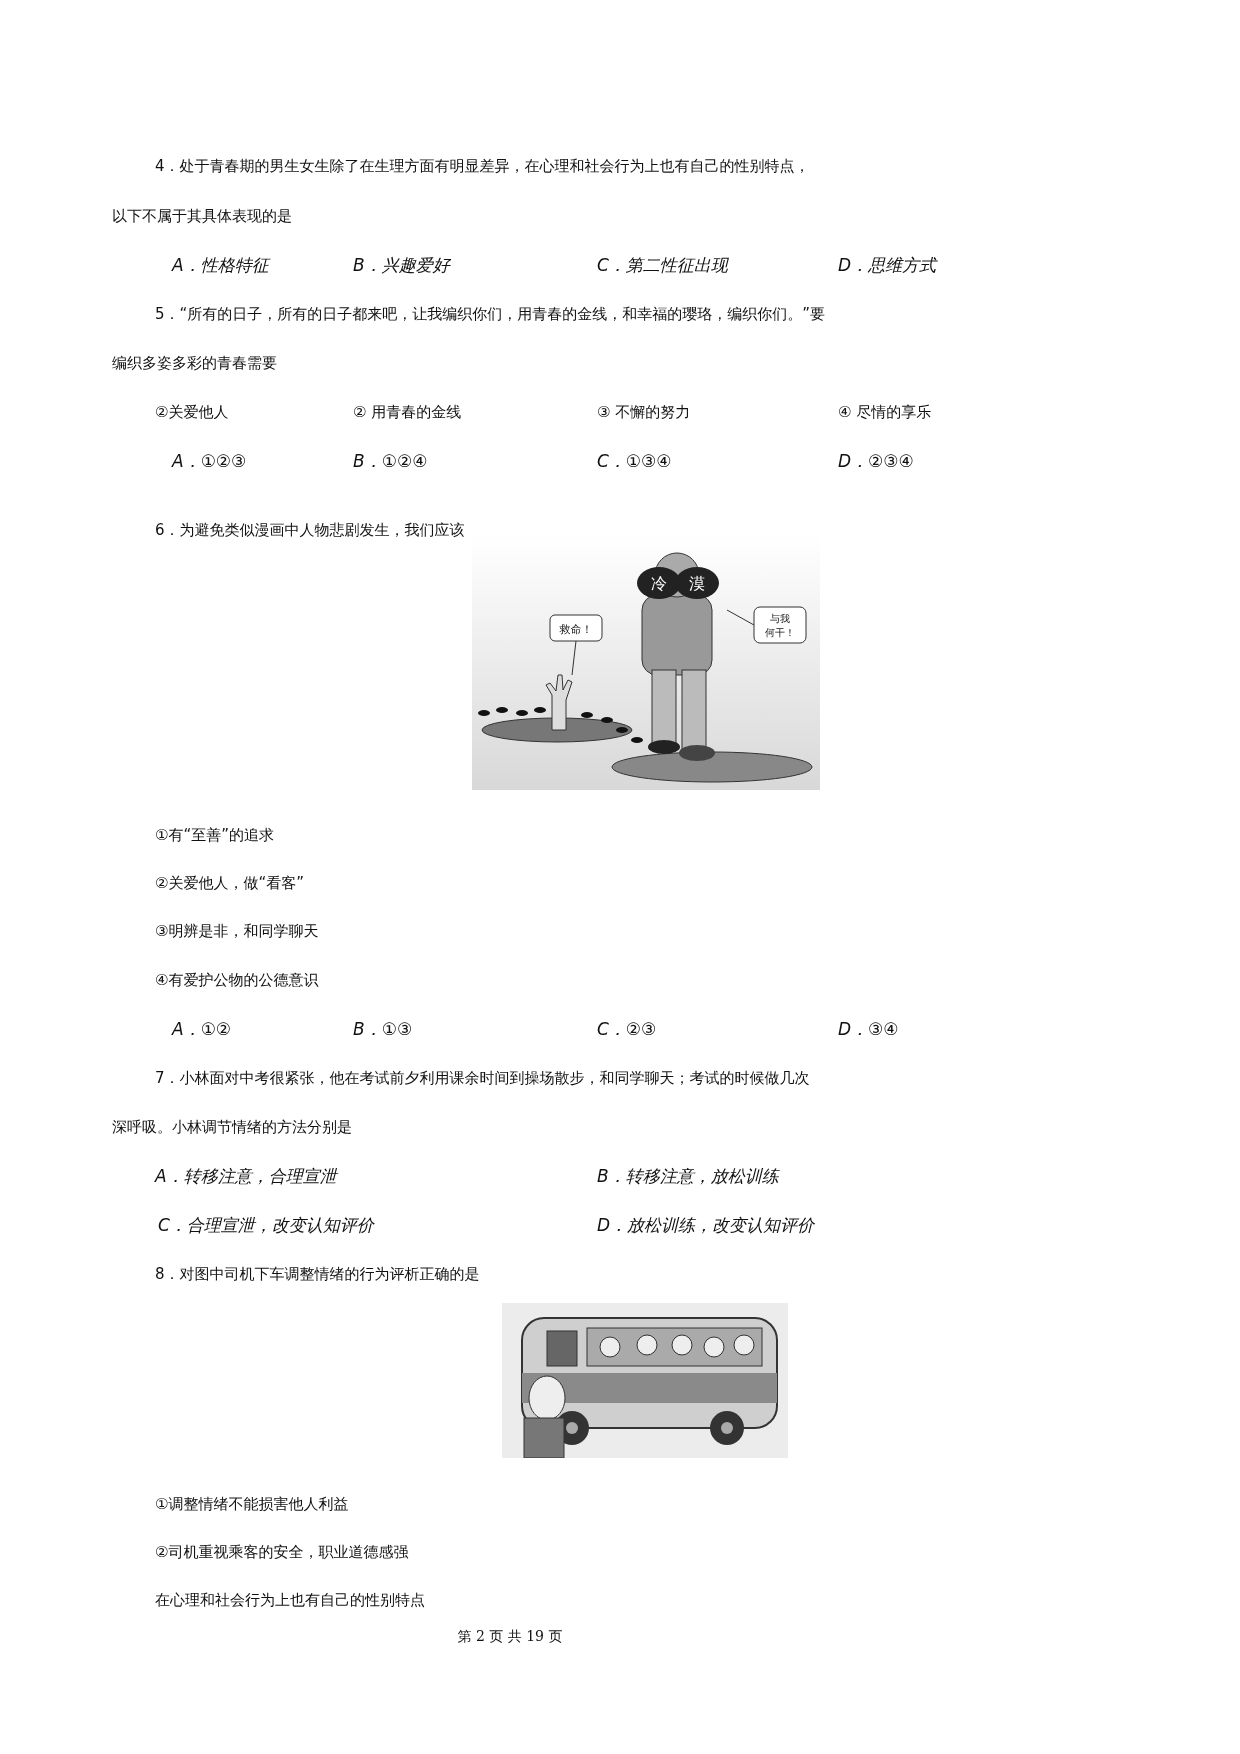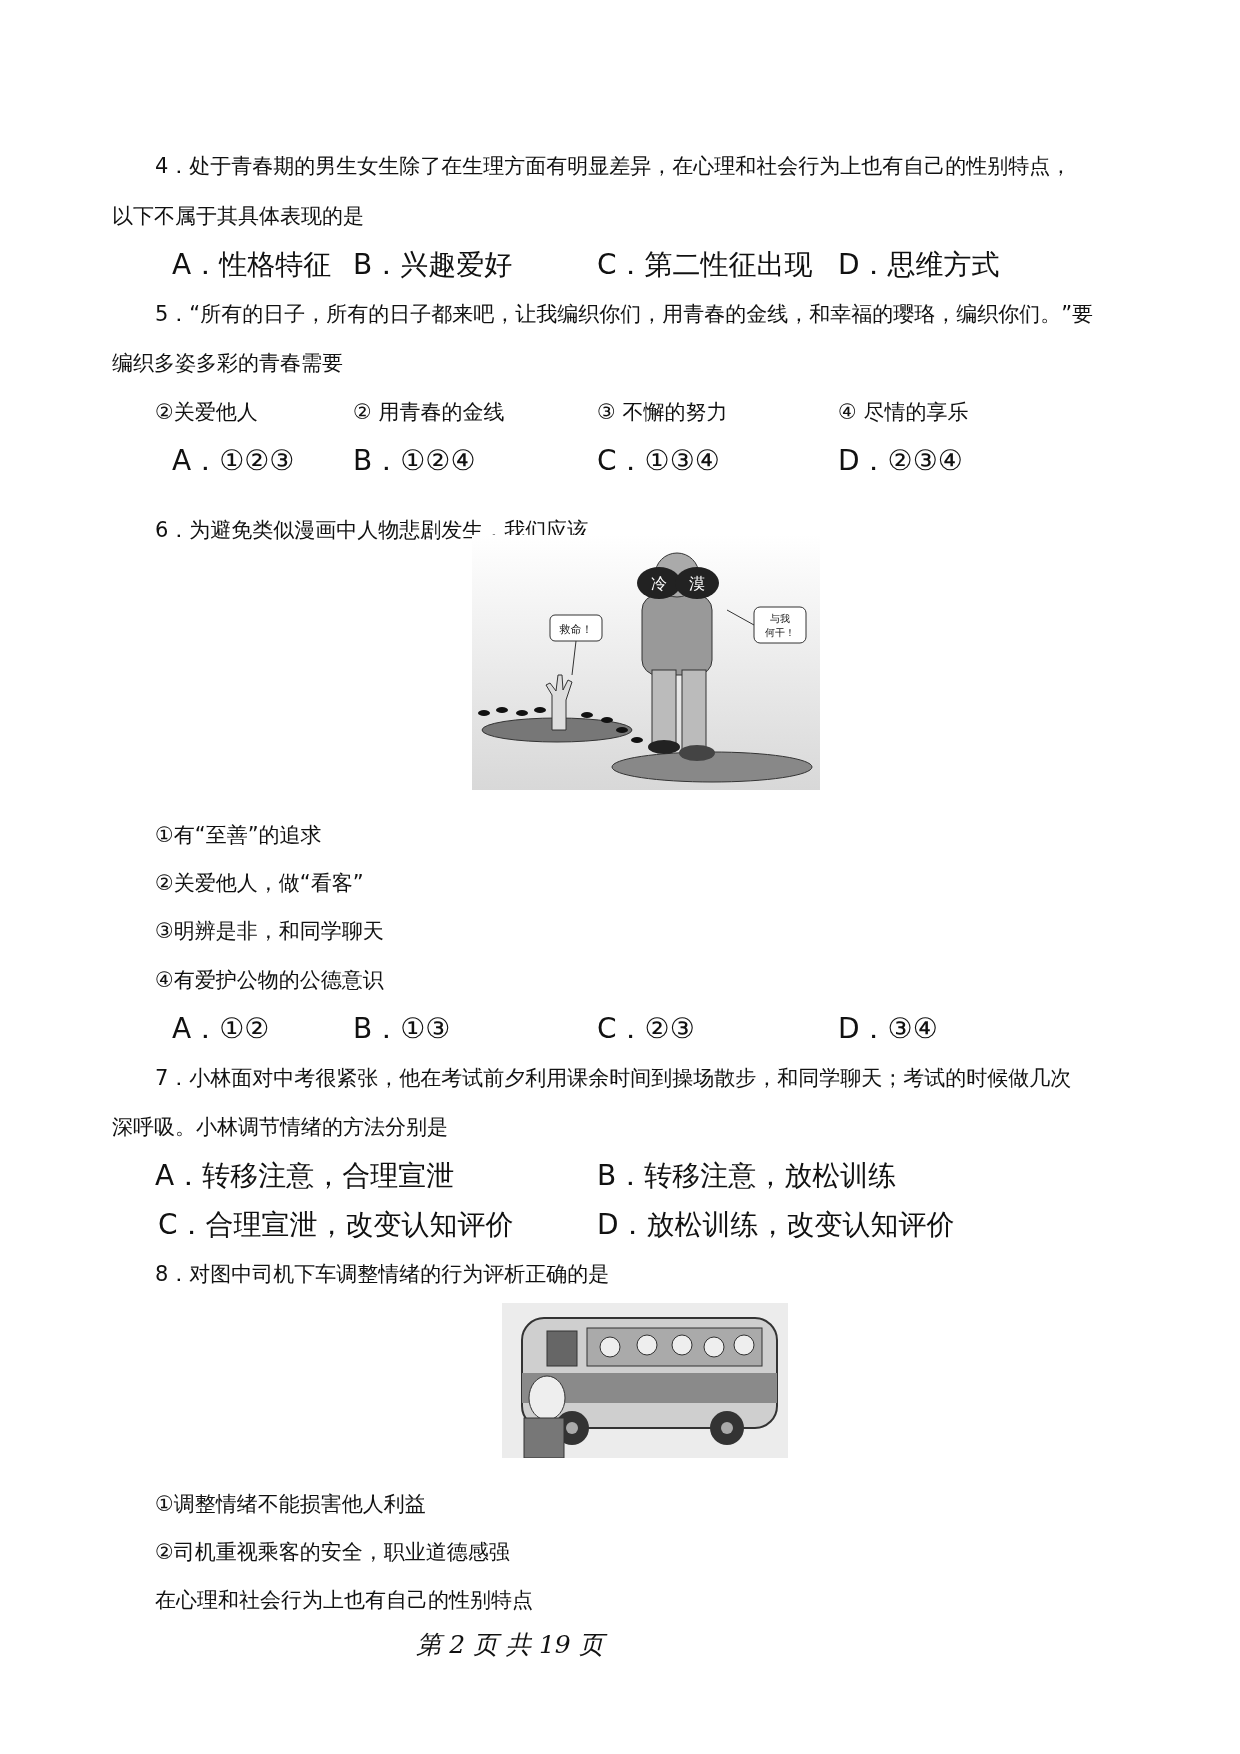--- a/index.html
+++ b/index.html
@@ -1,24 +1,24 @@
 <!DOCTYPE html>
 <html><head>
 <meta charset="utf-8">
 <style>
   html, body { margin: 0; padding: 0; background: #ffffff; }
   body { width: 1240px; height: 1754px; position: relative; overflow: hidden;
          font-family: "DejaVu Sans", "Liberation Sans", sans-serif; color: #111; }
-  .line { position: absolute; font-size: 21px; line-height: 28px; white-space: nowrap; letter-spacing: 0px; }
+  .line { position: absolute; font-size: 15px; line-height: 28px; white-space: nowrap; letter-spacing: 0px; }
   .q-stem { left: 155px; }
   .q-cont { left: 112px; }
-  .opt { font-size: 28px; }
+  .opt { font-size: 17px; font-style: italic; }
   .fig { position: absolute; background: #f2f2f2; overflow: hidden; }
   .footer { position: absolute; left: 0; width: 1020px; text-align: center; top: 1628px;
-            font-family: "DejaVu Serif", "Liberation Serif", serif; font-size: 25px; font-style: italic; }
+            font-family: "DejaVu Serif", "Liberation Serif", serif; font-size: 14px; }
 </style>
 </head>
 <body>
 
 <div class="line q-stem" style="top:152px">4．处于青春期的男生女生除了在生理方面有明显差异，在心理和社会行为上也有自己的性别特点，</div>
 <div class="line q-cont" style="top:202px">以下不属于其具体表现的是</div>
 <div class="line opt" style="top:251px;left:172px">A．性格特征</div>
 <div class="line opt" style="top:251px;left:353px">B．兴趣爱好</div>
 <div class="line opt" style="top:251px;left:597px">C．第二性征出现</div>
 <div class="line opt" style="top:251px;left:838px">D．思维方式</div>

